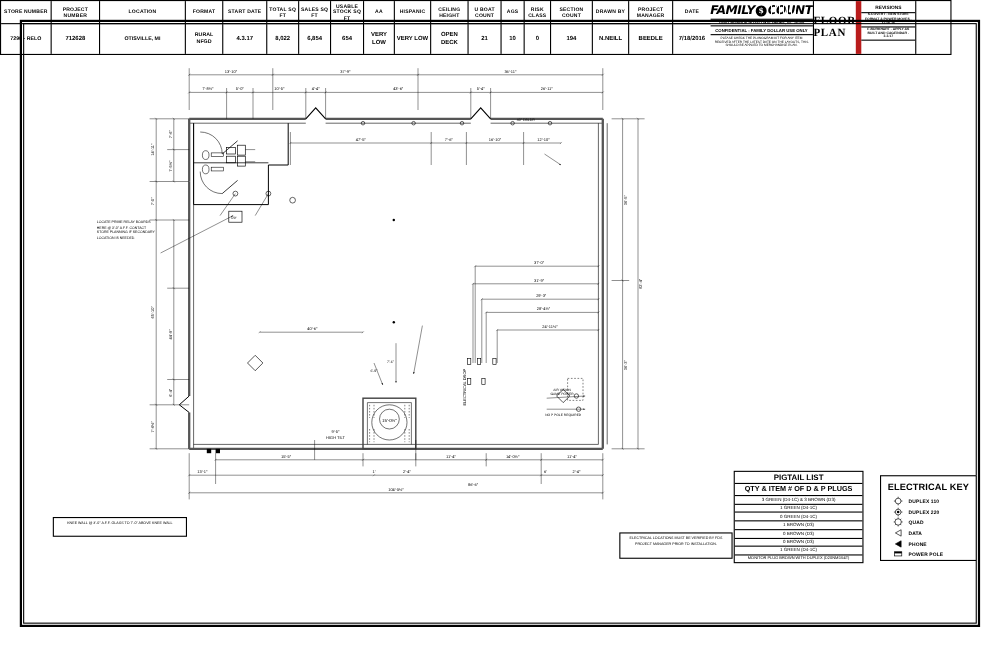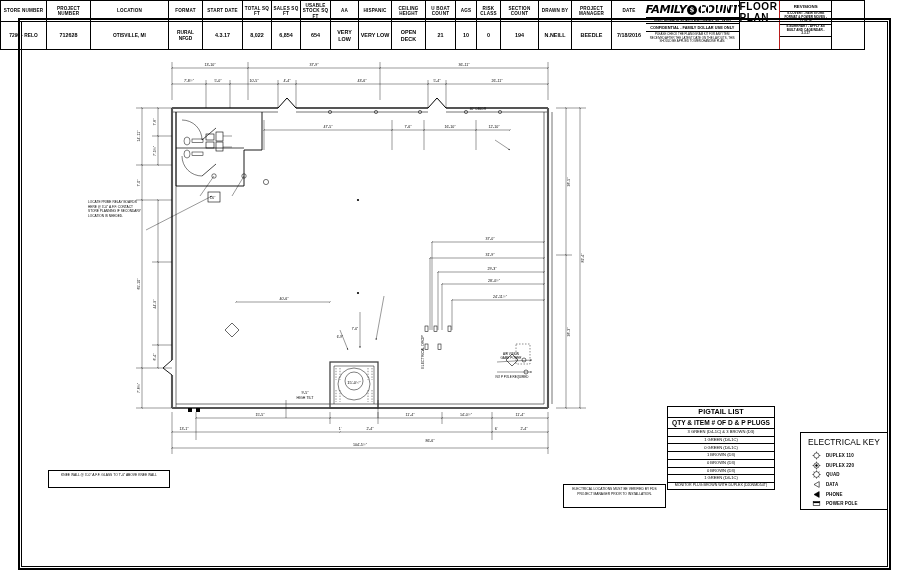--- a/index.html
+++ b/index.html
@@ -136,22 +136,23 @@
   .logo-note {
     font-size: 2.9px;
     text-align: center;
     line-height: 1.25;
     padding: 1px 3px;
     flex: 1;
   }
 
   #fp-cell {
     width: 118px;
-    display: flex; align-items: center; 
-    border-right: 1px solid #b91c1c;
+    display: flex; align-items: center; justify-content: center;
+    border-right: 5px solid #b91c1c;
+    font-family: Liberation Serif, serif;
   }
   #fp-cell .fp-text {
     font-size: 10px; font-weight: bold; letter-spacing: .6px;
   }
 
   #rev-cell { width: 150px; display: flex; flex-direction: column; }
   .rev-head {
     height: 11px;
     font-size: 4.4px; font-weight: bold;
     display: flex; align-items: center; justify-content: center;
@@ -165,22 +166,22 @@
     font-size: 3.1px;
     font-weight: bold;
     line-height: 1.2;
     padding: 0 2px;
   }
   .rev-row:last-child { border-bottom: none; }
   #rev-blank { width: 94px; }
 
   
   #pigtail {
-    left: 667px; top: 406px;
-    width: 108px; height: 84px;
+    left: 667px; top: 428px;
+    width: 118px; height: 84px;
     border: 1px solid #000;
   }
   .pg-title {
     text-align: center;
     font-size: 7.2px;
     font-weight: bold;
     border-bottom: 1px solid #000;
     line-height: 1.45;
   }
   .pg-sub {
@@ -202,21 +203,21 @@
   
   #elec-key {
     left: 800px; top: 432px;
     width: 88px; height: 78px;
     border: 1px solid #000;
     padding: 4px 0 0 0;
   }
   .ek-title {
     text-align: center;
     font-size: 8.4px;
-    font-weight: normal;
+    font-weight: bold;
     margin-bottom: 4px;
     letter-spacing: .1px;
   }
   .ek-row {
     display: flex;
     align-items: center;
     gap: 5px;
     padding: 0 0 0 11px;
     height: 9.6px;
     font-size: 4.5px;

